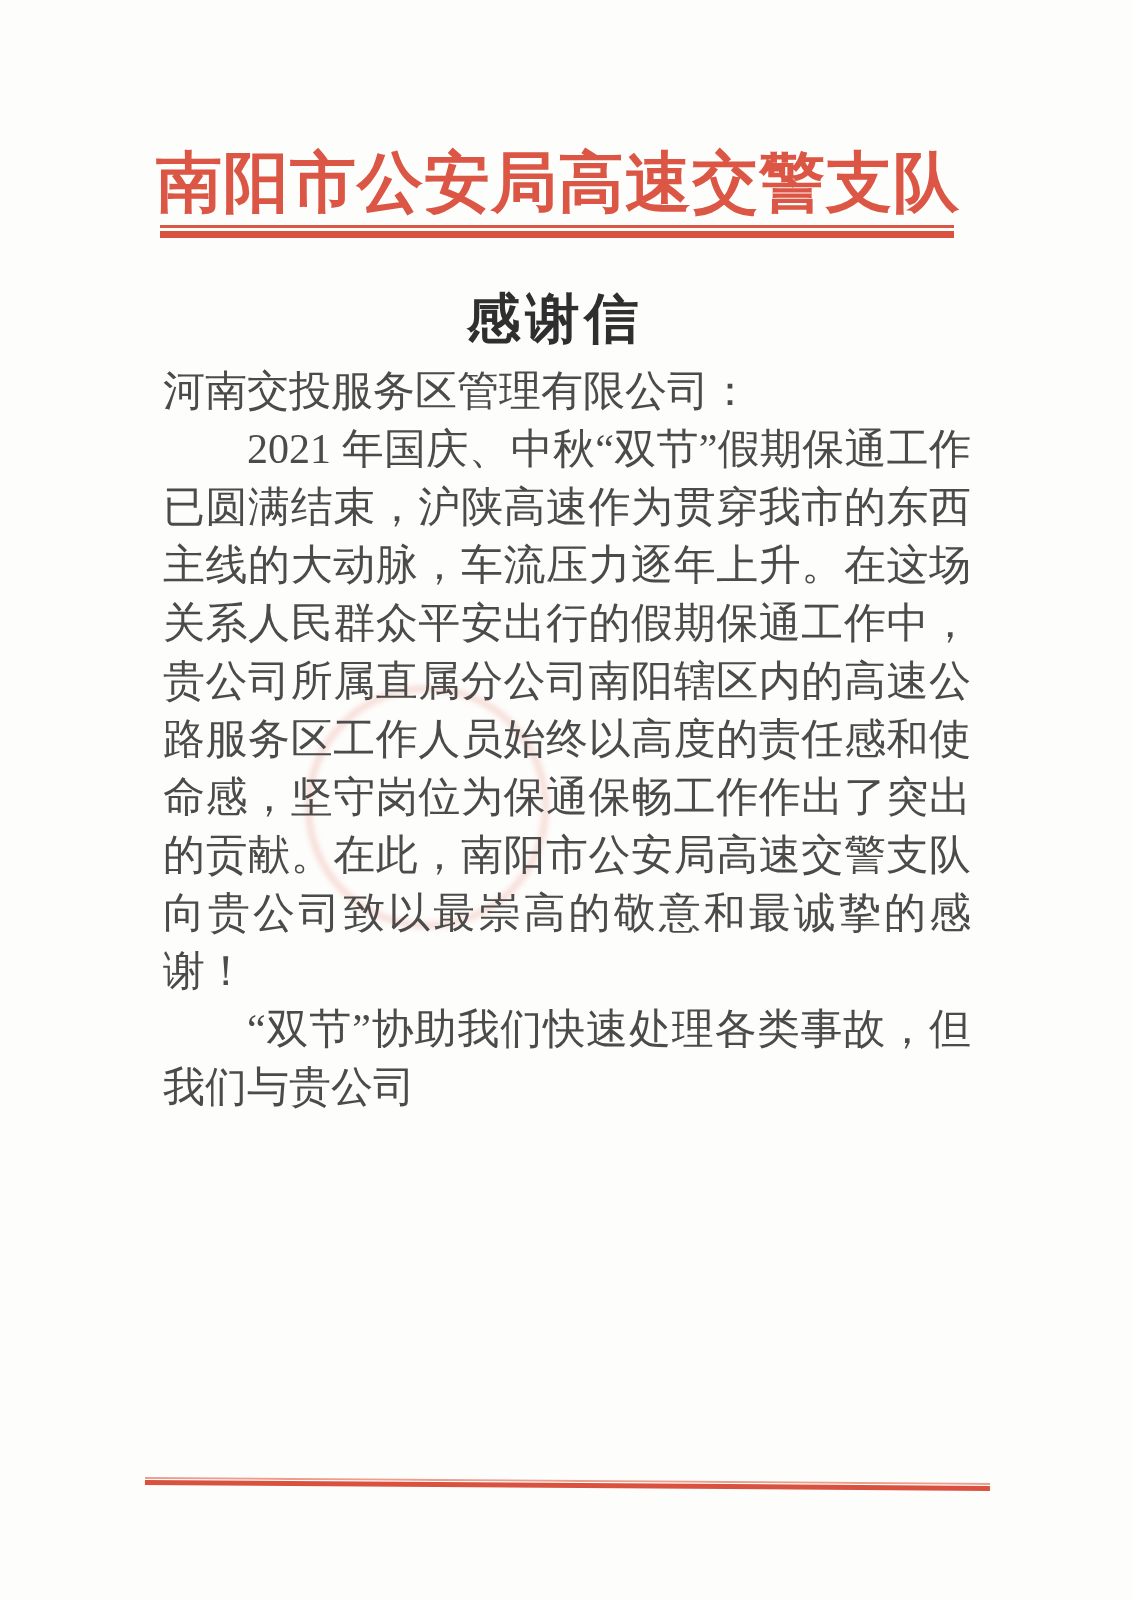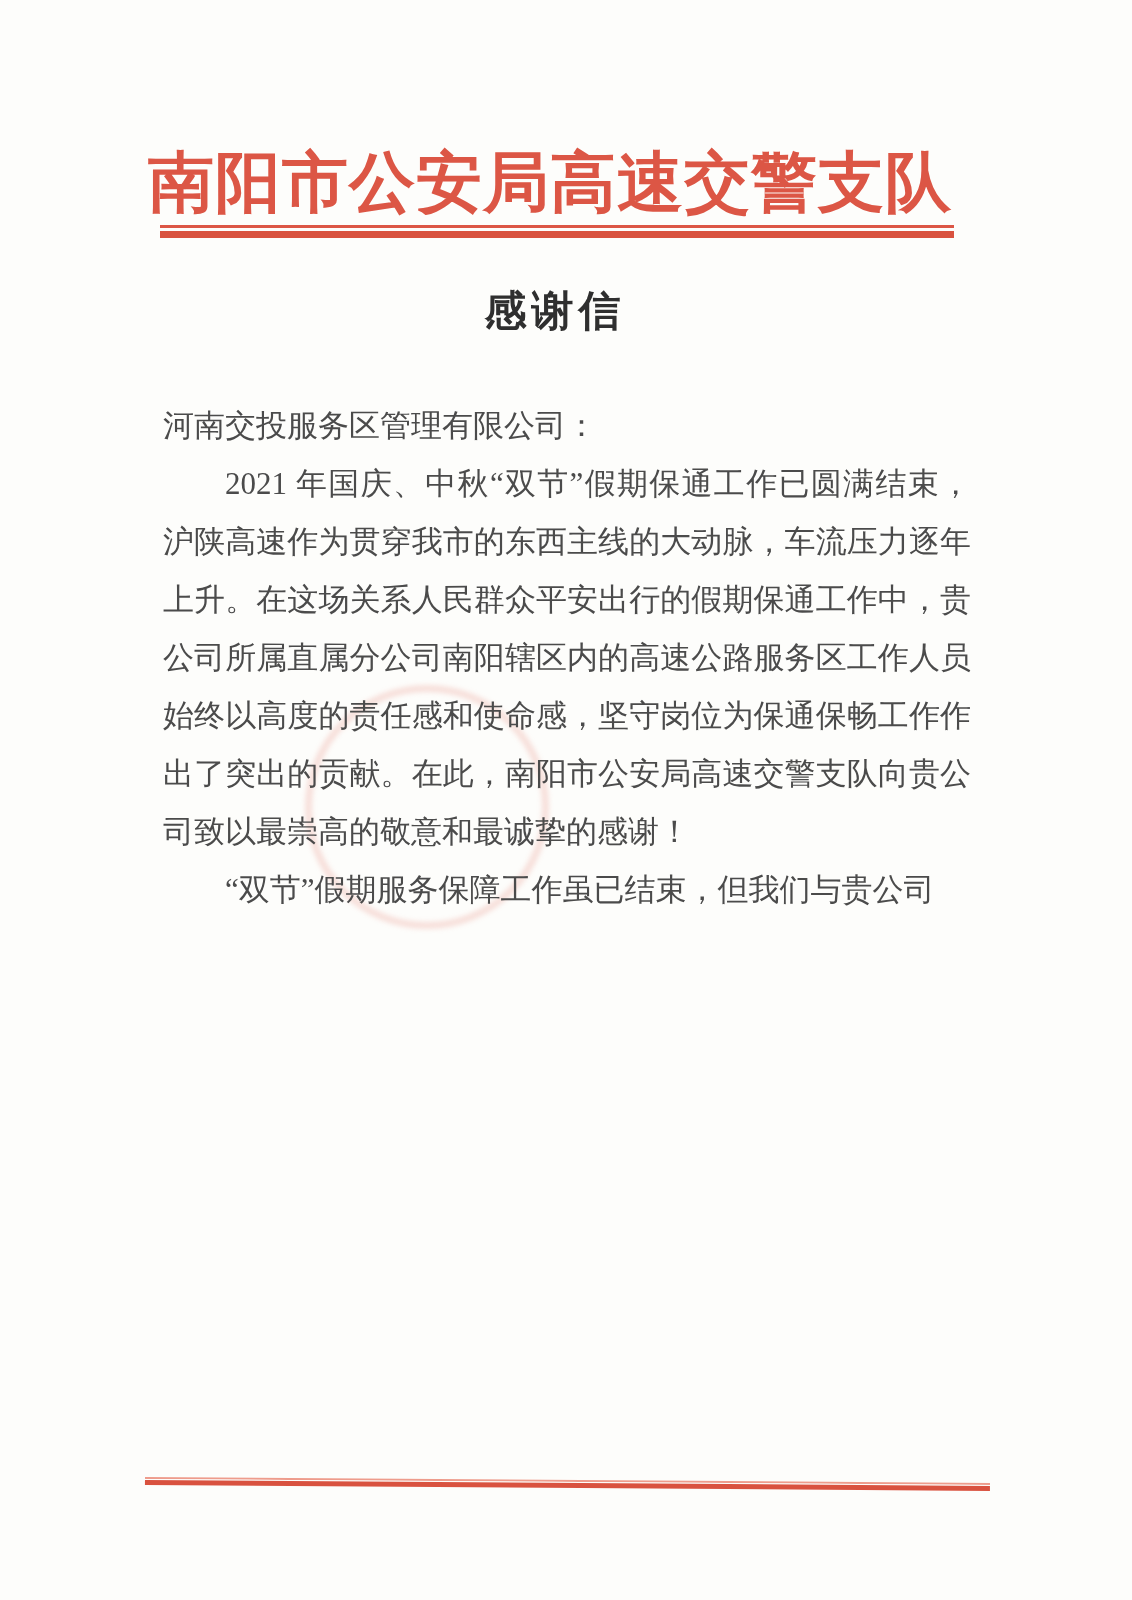--- a/index.html
+++ b/index.html
@@ -14,44 +14,44 @@
   body{
     width:1132px;height:1600px;
     background:var(--paper);
     position:relative;
     overflow:hidden;
     font-family:"Liberation Serif","DejaVu Serif",serif;
   }
   .page{position:absolute;inset:0;}
   .letterhead{
     position:absolute;
-    top:138px;left:0;width:1100px;
+    top:138px;left:8px;width:1100px;
     text-align:center;
     font-size:66px;
     font-weight:bold;
     color:var(--red-text);
     letter-spacing:1px;
     white-space:nowrap;
   }
   .rule{position:absolute;left:160px;width:794px;}
   .rule-thin{top:225px;height:3px;background:var(--red-text);}
   .rule-thick{top:231px;height:7px;background:var(--red-rule);}
   .doc-title{
     position:absolute;
     top:283px;left:0;width:1110px;
     text-align:center;
-    font-size:42px;
+    font-size:54px;
     font-weight:bold;
     color:var(--title-ink);
     letter-spacing:5px;
   }
   .body-text{
     position:absolute;
-    top:397px;left:163px;width:808px;
-    font-size:31px;
+    top:362px;left:163px;width:808px;
+    font-size:42px;
     line-height:58px;
     color:var(--ink);
     text-align:justify;
   }
   .body-text p{margin:0;}
   .body-text p.indent{text-indent:2em;}
   .stamp-ring{
     position:absolute;
     left:305px;top:685px;
     width:230px;height:230px;
@@ -79,21 +79,21 @@
   <div class="rule rule-thin"></div>
   <div class="rule rule-thick"></div>
 
   <div class="doc-title">感谢信</div>
 
   <div class="stamp-ring"></div>
 
   <div class="body-text">
     <p>河南交投服务区管理有限公司：</p>
     <p class="indent">2021 年国庆、中秋“双节”假期保通工作已圆满结束，沪陕高速作为贯穿我市的东西主线的大动脉，车流压力逐年上升。在这场关系人民群众平安出行的假期保通工作中，贵公司所属直属分公司南阳辖区内的高速公路服务区工作人员始终以高度的责任感和使命感，坚守岗位为保通保畅工作作出了突出的贡献。在此，南阳市公安局高速交警支队向贵公司致以最崇高的敬意和最诚挚的感谢！</p>
-    <p class="indent">“双节”假期服务保障工作虽已结束，但我们与贵公司</p>
+    <p class="indent">“双节”协助我们快速处理各类事故，但我们与贵公司</p>
   </div>
 
   <div class="footer-rule">
     <div class="thin"></div>
     <div class="gap"></div>
     <div class="thick"></div>
   </div>
 
 </div>
 

